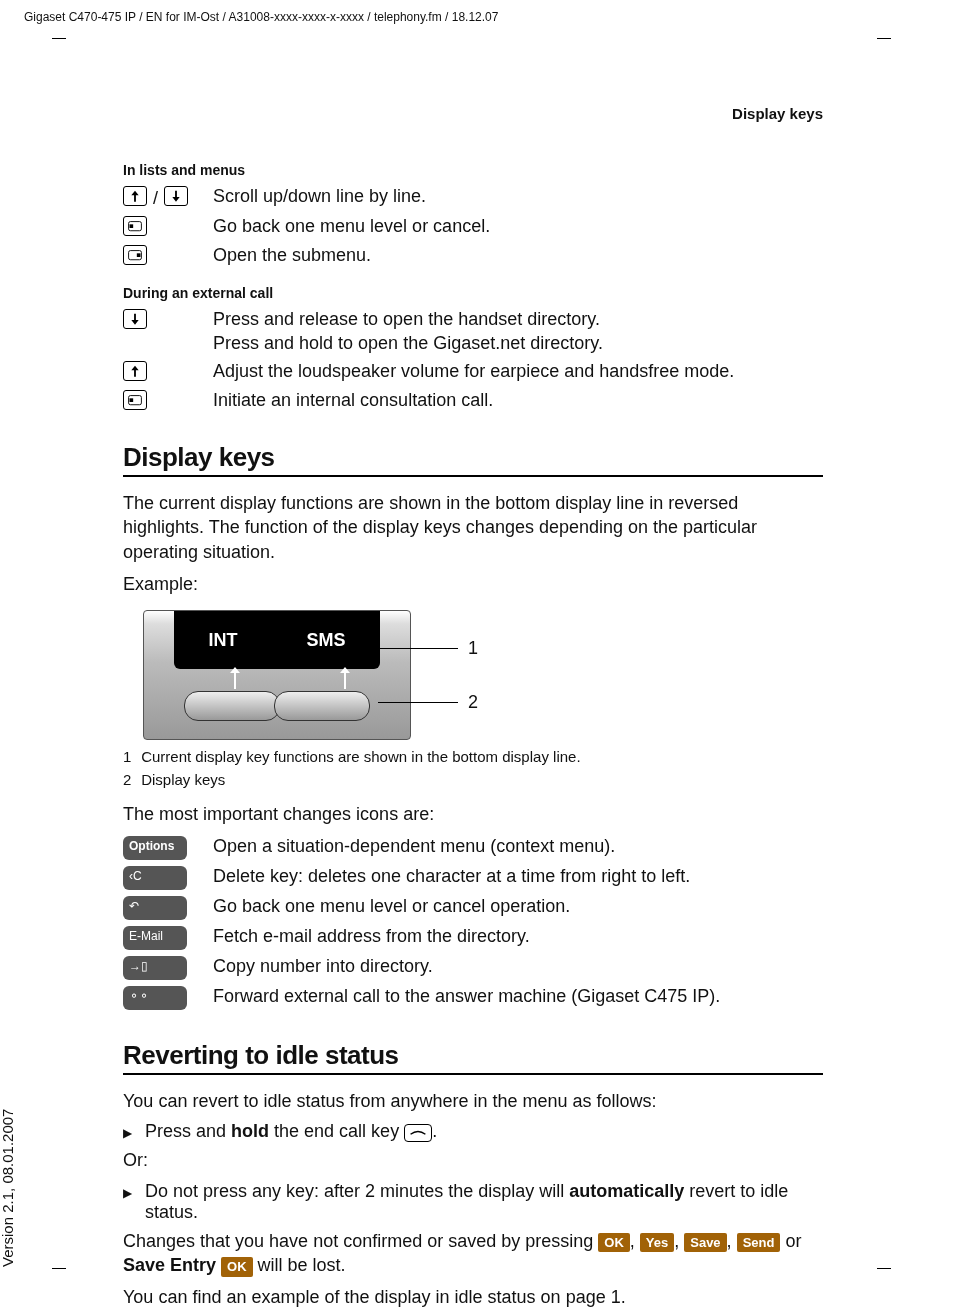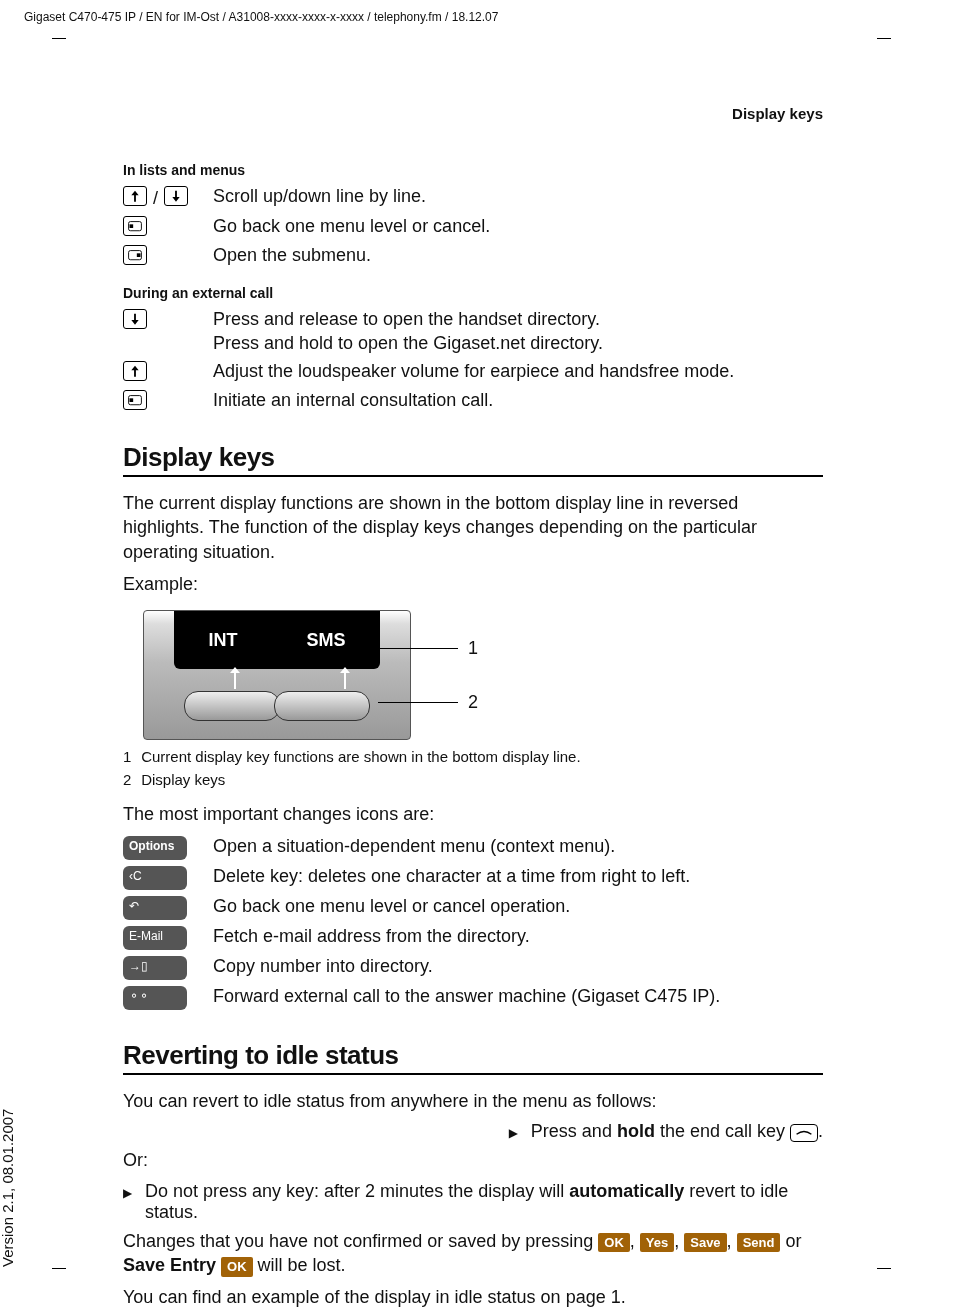--- a/index.html
+++ b/index.html
@@ -150,21 +150,21 @@
   .inline-key {
     display: inline-block;
     background: #a16207;
     color: #fff;
     font-size: 13px;
     font-weight: bold;
     padding: 1px 6px;
     border-radius: 2px;
     vertical-align: baseline;
   }
-  .bullet-row { display: flex; margin-bottom: 6px; justify-content: flex-end; }
+  .bullet-row { display: flex; margin-bottom: 6px; }
   .bullet-arrow { width: 22px; flex-shrink: 0; }
   .bullet-arrow::before { content: "▶"; font-size: 12px; }
   .end-call-key {
     display: inline-block;
     width: 28px; height: 18px;
     border: 1.5px solid #000;
     border-radius: 4px;
     position: relative;
     vertical-align: middle;
   }

